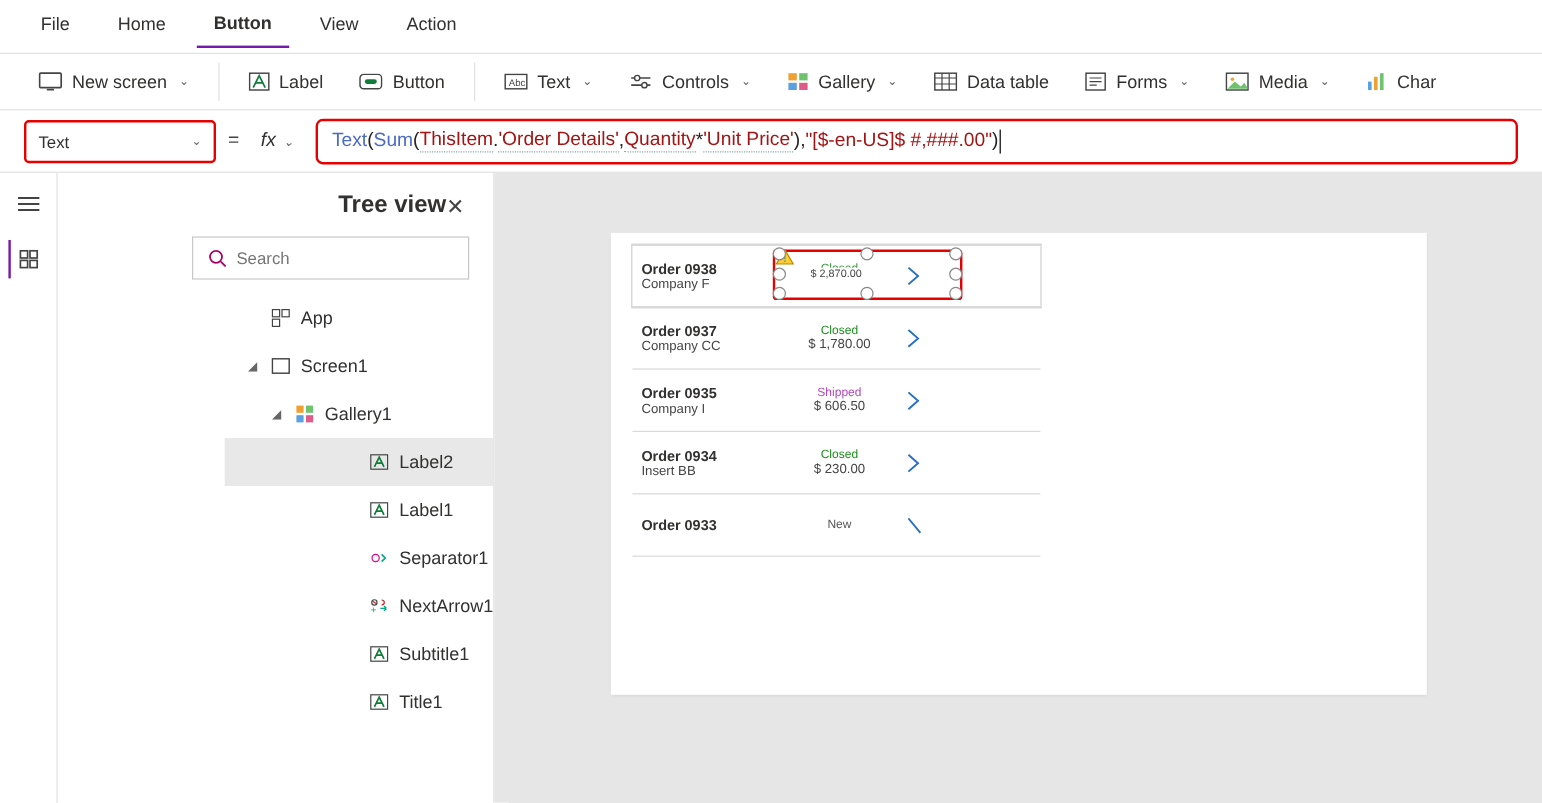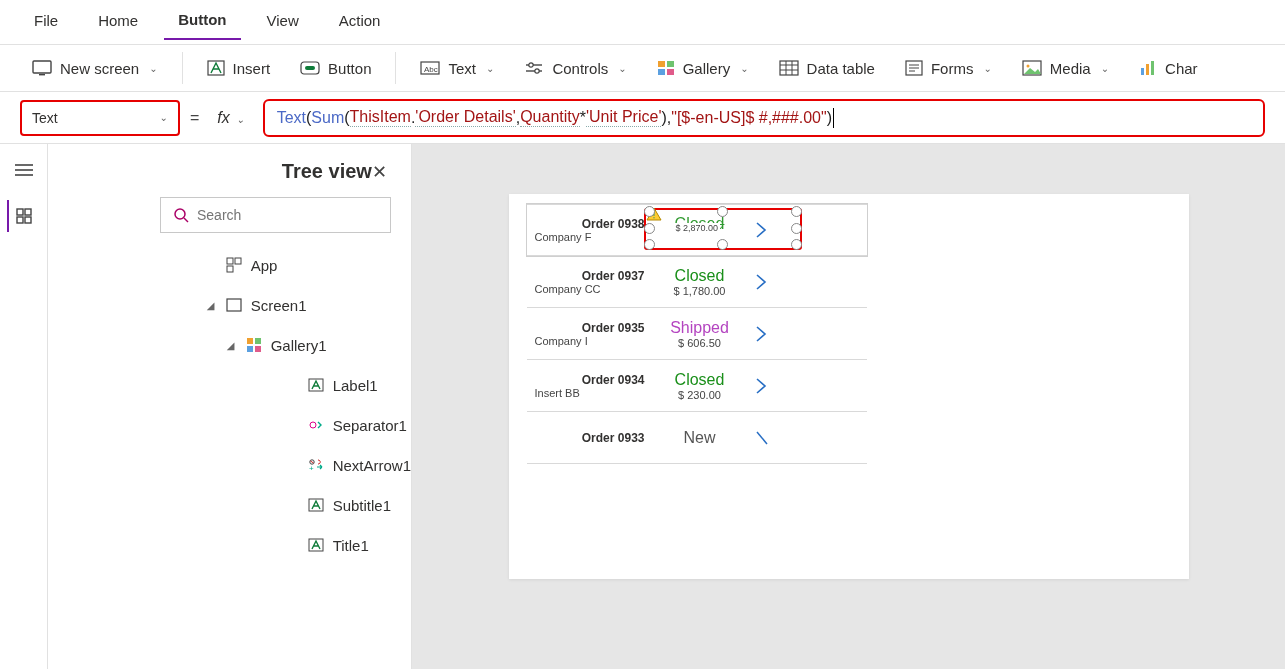--- a/index.html
+++ b/index.html
@@ -48,23 +48,23 @@
 .tree .indent3 { padding-left: 120px; }
 .tw { display:inline-block; width:10px; font-size:10px; color:#666; }
 .ticon { width:18px; height:18px; display:inline-flex; align-items:center; justify-content:center; }
 
 .canvas { flex:1; background:#e6e6e6; display:flex; align-items:flex-start; justify-content:center; padding-top:50px; }
 .device { width:680px; height:385px; background:#fff; padding:0; box-shadow:0 1px 3px rgba(0,0,0,.08);}
 .gallery { width: 340px; margin: 10px 0 0 18px; }
 .grow { display:grid; grid-template-columns: 110px 110px 70px; align-items:center; height:52px; border-bottom:1px solid #d9d9d9; padding: 4px 6px 4px 8px; position:relative;}
 .grow:first-child { border-top:1px solid #d9d9d9; }
 .grow.sel { outline:1px solid #cfcfcf; }
-.grow .title { font-weight:700; font-size:12px;text-align:right;}
+.grow .title { font-weight:700; font-size:12px;}
 .grow .sub { font-size:11px; color:#444; }
-.grow .status { font-size:16px; text-align:center;}
+.grow .status { font-size:10px; text-align:center;}
 .grow .price { font-size:11px; color:#444; text-align:center;}
 .grow .arrow { color:#276ec4; font-size:18px; text-align:right; padding-right:8px;}
 .st-closed { color:#1a8f1a; }
 .st-invoiced { color:#4b69c6; }
 .st-shipped { color:#b444c0; }
 .st-new { color:#555; }
 
 .selbox { position:absolute; left:117px; top:3px; width:158px; height:42px; border:2px solid #e60000; border-radius:3px; pointer-events:none;}
 .handles { position:absolute; left:122px; top:6px; width:148px; height:34px; }
 .handles .h { position:absolute; width:11px; height:11px; border:1px solid #888; background:#fff; border-radius:50%; }
@@ -97,21 +97,21 @@
     <span class="chev">⌄</span>
   </div>
   <div class="sep"></div>
   <div class="btn">
     <span>
         <svg width="18" height="16">
           <rect x="1" y="1" width="16" height="14" fill="none" stroke="#444" stroke-width="1.2"></rect>
           <path d="M4 13 L9 3 L14 13 M6 9 L12 9" stroke="#0f7c3a" stroke-width="1.4" fill="none"></path>
         </svg>
       </span>
-    <span>Insert</span>
+    <span>Label</span>
   </div>
   <div class="btn">
     <span>
         <svg width="20" height="14">
           <rect x="1" y="1" width="18" height="12" rx="3" fill="none" stroke="#444" stroke-width="1.2"></rect>
           <rect x="5" y="5" width="10" height="4" rx="2" fill="#0f7c3a"></rect>
         </svg>
       </span>
     <span>Button</span>
   </div>
@@ -283,20 +283,29 @@
         <span class="ticon">
             <svg width="16" height="16">
               <rect x="1" y="1" width="6" height="6" fill="#f0a030"></rect>
               <rect x="9" y="1" width="6" height="6" fill="#6fc36f"></rect>
               <rect x="1" y="9" width="6" height="6" fill="#5ba0e0"></rect>
               <rect x="9" y="9" width="6" height="6" fill="#e05b8a"></rect>
             </svg>
           </span>
         <span>Gallery1</span>
       </div>
+      <div class="node indent3 selected">
+        <span class="ticon">
+            <svg width="16" height="14">
+              <rect x="1" y="1" width="14" height="12" fill="none" stroke="#444"></rect>
+              <path d="M4 11 L8 3 L12 11 M5.5 8 L10.5 8" stroke="#0f7c3a" stroke-width="1.4" fill="none"></path>
+            </svg>
+          </span>
+        <span>Label2</span>
+      </div>
       <div class="node indent3">
         <span class="ticon">
             <svg width="16" height="14">
               <rect x="1" y="1" width="14" height="12" fill="none" stroke="#444"></rect>
               <path d="M4 11 L8 3 L12 11 M5.5 8 L10.5 8" stroke="#0f7c3a" stroke-width="1.4" fill="none"></path>
             </svg>
           </span>
         <span>Label1</span>
       </div>
       <div class="node indent3">

